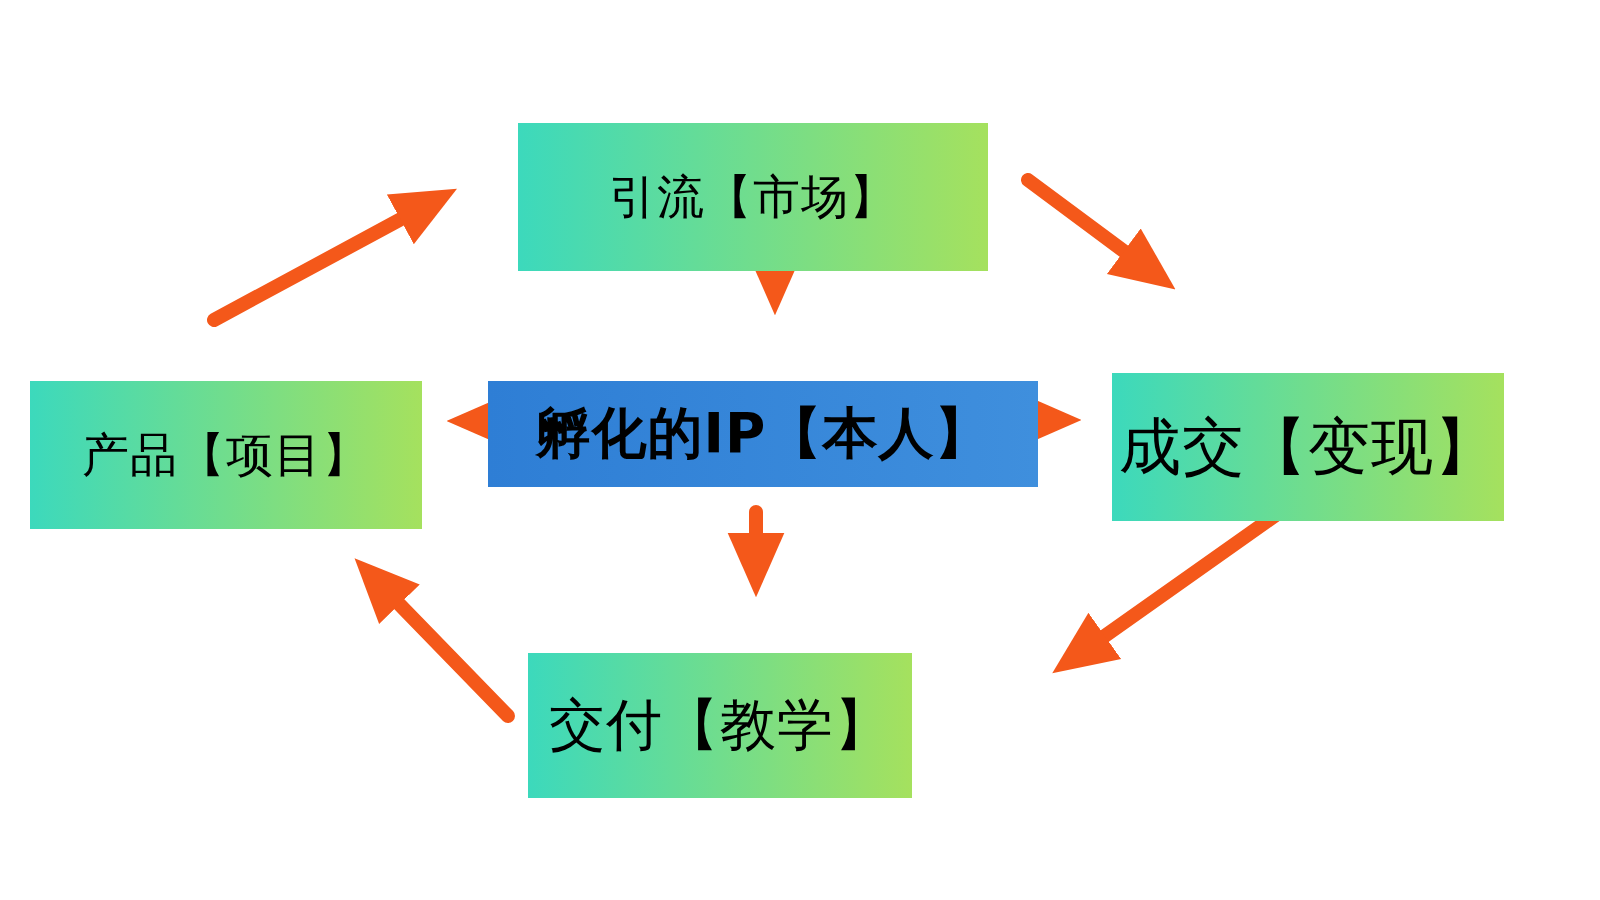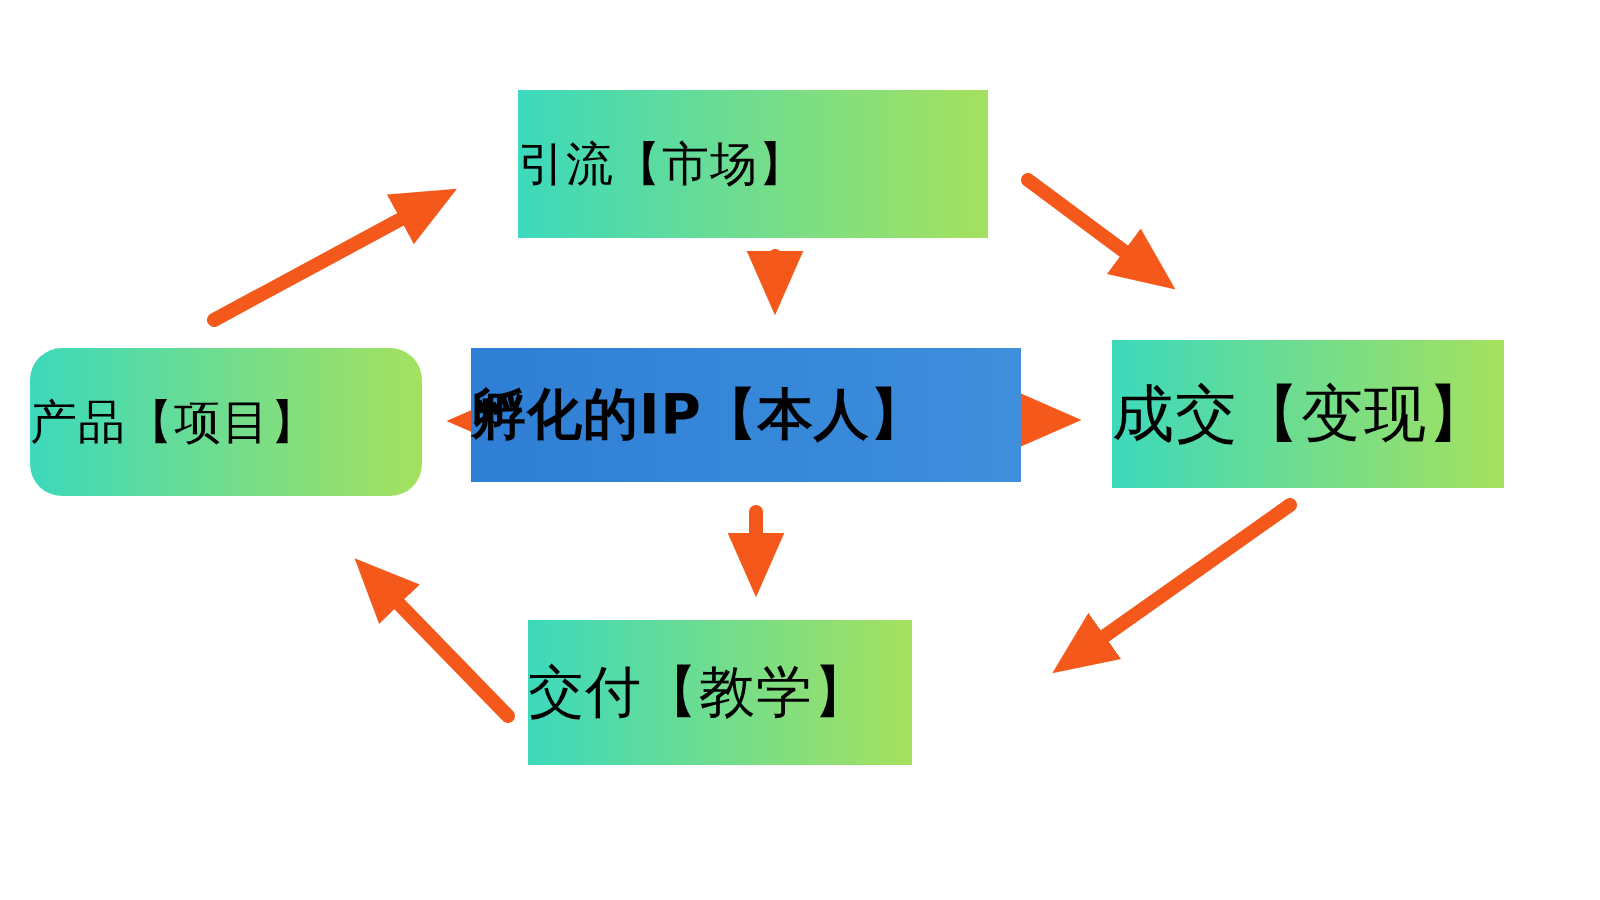--- a/index.html
+++ b/index.html
@@ -12,34 +12,36 @@
     position: relative;
     width: 1600px;
     height: 900px;
     background: #ffffff;
     overflow: hidden;
   }
   .node {
     position: absolute;
     display: flex;
     align-items: center;
+    justify-content: center;
     color: #000000;
     text-align: center;
     letter-spacing: 1px;
     white-space: nowrap;
+    margin-top: 33px;
   }
   .node.gradient {
     background: linear-gradient(90deg, #3cd9bc 0%, #a5e15e 100%);
   }
   .node.blue {
     background: linear-gradient(90deg, #2e7ed5 0%, #3f8fdd 100%);
   }
   .node-traffic  { left: 518px; top:  90px; width: 470px; height: 148px; font-size: 47px; }
-  .node-ip       { left: 471px; top: 348px; width: 550px; height: 134px; font-size: 55px; font-weight: bold; }
-  .node-product  { left:  30px; top: 348px; width: 392px; height: 148px; font-size: 47px; border-radius: 32px; }
+  .node-ip       { left: 488px; top: 348px; width: 550px; height: 106px; font-size: 55px; font-weight: bold; }
+  .node-product  { left:  30px; top: 348px; width: 392px; height: 148px; font-size: 47px; }
   .node-deal     { left: 1112px; top: 340px; width: 392px; height: 148px; font-size: 62px; }
   .node-delivery { left: 528px; top: 620px; width: 384px; height: 145px; font-size: 56px; }
   .arrows-layer {
     position: absolute;
     left: 0;
     top: 0;
     width: 1600px;
     height: 900px;
     pointer-events: none;
   }

